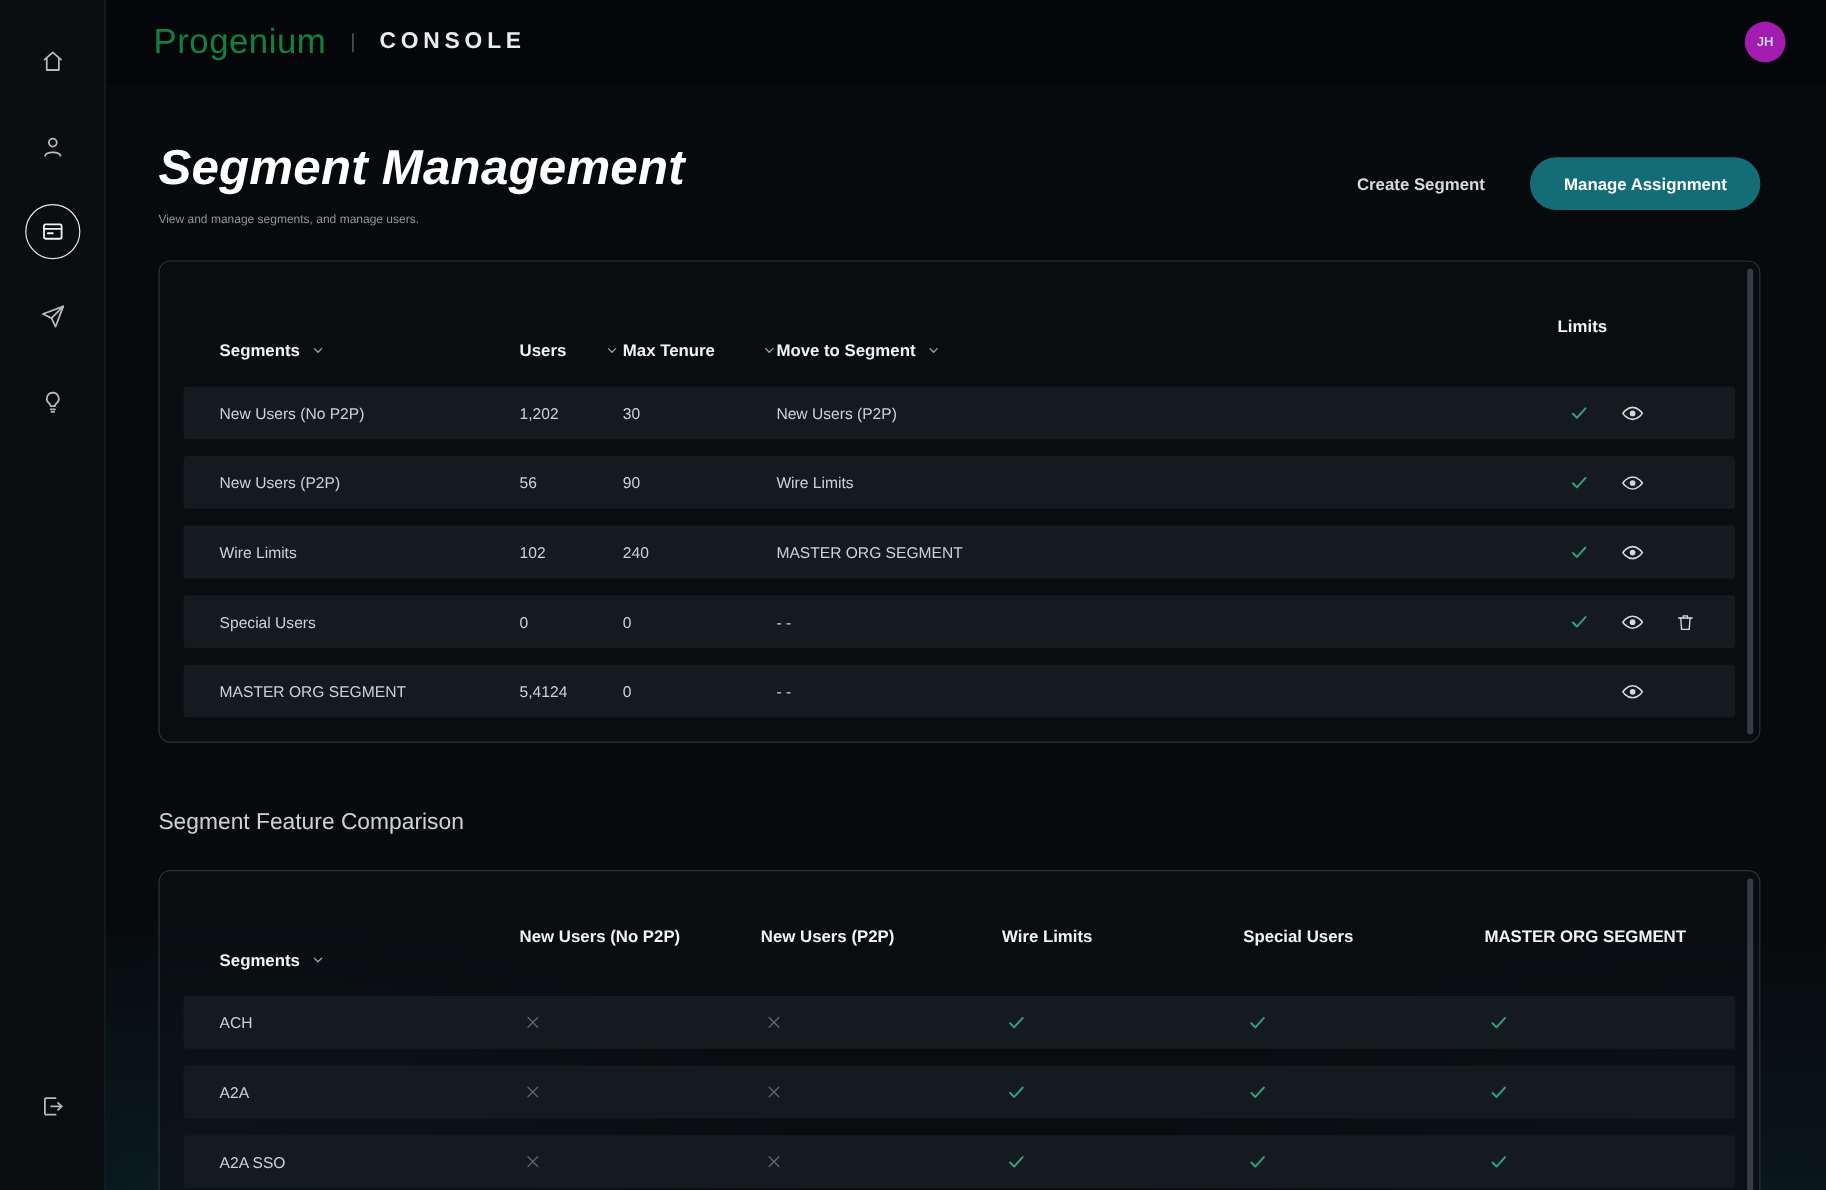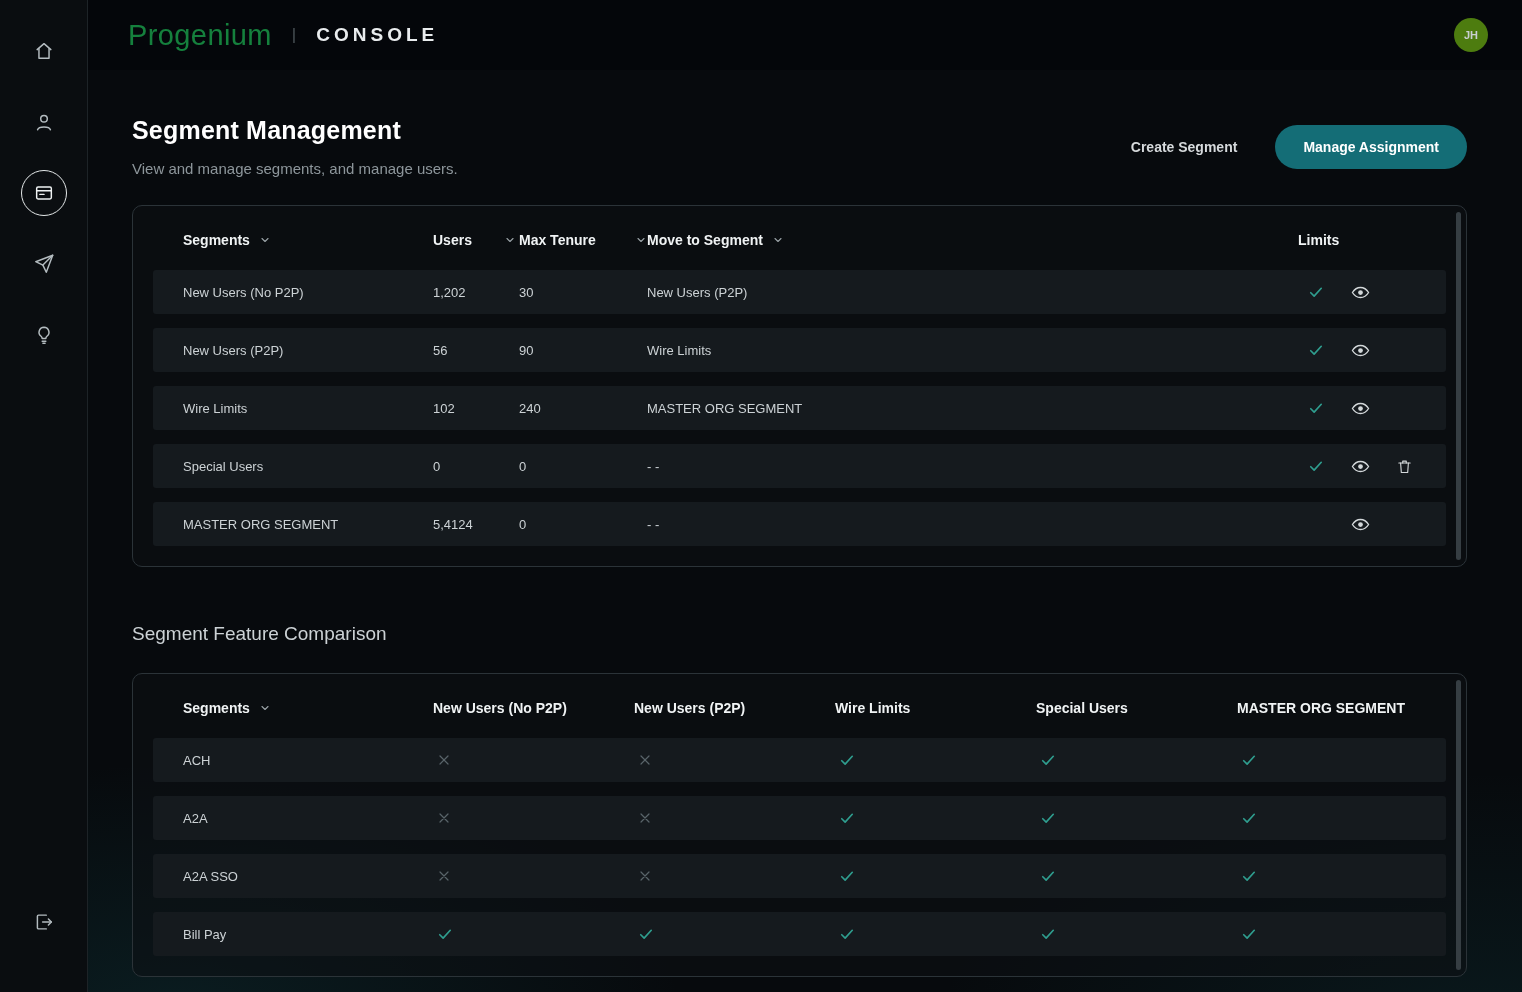--- a/index.html
+++ b/index.html
@@ -21,40 +21,40 @@
     background:
       radial-gradient(820px 400px at 6% 102%, rgba(23,102,109,.20), transparent 62%),
       radial-gradient(900px 420px at 98% 104%, rgba(23,102,109,.16), transparent 62%),
       #070a0d; }
 
   .topbar { height:70px; flex:0 0 70px; background:#04060a; display:flex; align-items:center; padding:0 34px 0 40px; }
   .brand { font-size:29px; font-weight:500; color:#15803d; letter-spacing:.4px; }
   .brand-divider { color:#4b5358; margin:0 20px; font-size:17px; }
   .product { font-size:19px; color:#e9ecee; letter-spacing:4px; font-weight:700; }
   .topbar-spacer { flex:1; }
-  .avatar { width:34px; height:34px; border-radius:50%; background:#4d7c0f; color:#c9cfd2;
+  .avatar { width:34px; height:34px; border-radius:50%; background:#a21caf; color:#c9cfd2;
             font-size:11px; font-weight:700; display:flex; align-items:center; justify-content:center; }
 
   .content { flex:1; padding:46px 55px 0 44px; overflow:hidden; }
 
   .page-head { display:flex; align-items:center; }
-  .page-title { font-size:25px; font-weight:700; color:#ffffff; letter-spacing:.2px; }
-  .subtitle { margin-top:15px; font-size:15px; color:#8d969b; }
+  .page-title { font-size:41px; font-weight:700; color:#ffffff; letter-spacing:.2px;font-style:italic; }
+  .subtitle { margin-top:15px; font-size:10px; color:#8d969b; }
   .head-actions { margin-left:auto; display:flex; gap:38px; }
   .create-btn { background:none; border:none; color:#d6dadc; font-family:inherit;
                 font-size:14px; font-weight:700; cursor:pointer; }
   .manage-btn { background:#146d76; border:none; border-radius:24px; color:#fff; font-family:inherit;
                 padding:14px 28px; font-size:14px; font-weight:700; cursor:pointer; }
 
   
   .card { margin-top:28px; border:1px solid #2b3338; border-radius:10px;
           background:rgba(13,17,20,.55); position:relative; }
   .thead { display:flex; align-items:center; padding:26px 28px 22px 50px;
            font-size:14px; font-weight:700; color:#f0f3f4; }
-  .th { display:flex; align-items:center; gap:9px; cursor:pointer; }
+  .th { display:flex; align-items:center; gap:9px; cursor:pointer;margin-top:40px; }
   .chev { width:12px; height:12px; color:#9aa2a7; flex:0 0 12px; }
   .rows { padding:0 20px 20px; }
   .row { display:flex; align-items:center; height:44px; background:#151a1e; border-radius:3px;
          margin-bottom:14px; padding:0 8px 0 30px; font-size:13px; color:#ccd2d5; }
   .row:last-child { margin-bottom:0; }
 
   .col-name   { width:250px; }
   .col-users  { width:86px;gap:32px; }
   .col-tenure { width:128px;justify-content:space-between; }
   .col-move   { flex:1; }

